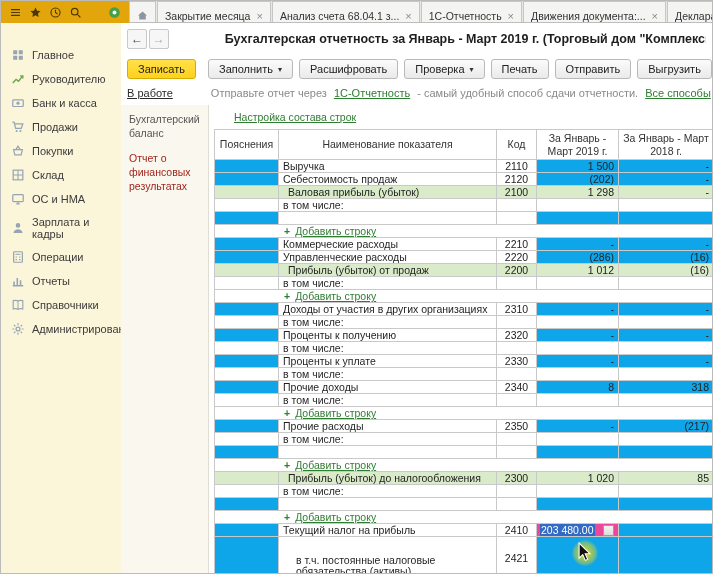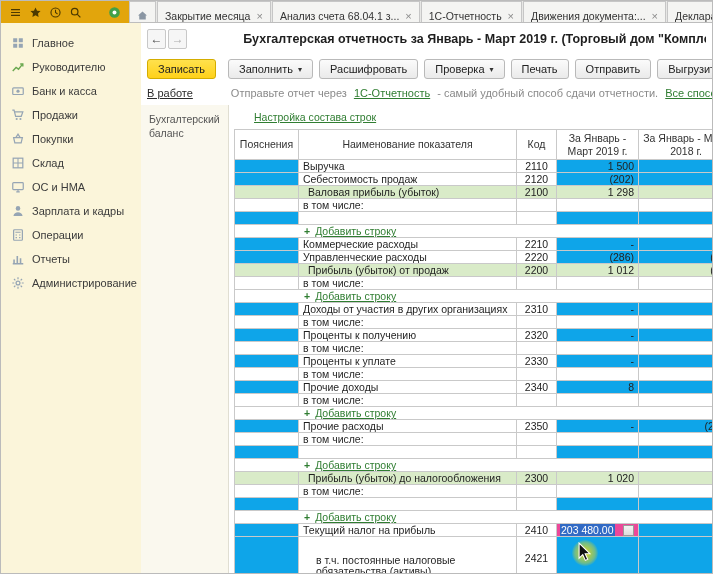--- a/index.html
+++ b/index.html
@@ -14,21 +14,21 @@
   .push-right { margin-left:auto; }
   .tabstrip { flex:1; min-width:0; background:#E7E7E5; border-bottom:1px solid #BDBDBD; display:flex; align-items:flex-end; overflow:hidden; }
   .tab { height:21px; background:#F4F4F2; border:1px solid #C6C6C6; border-bottom:none; margin-right:1px; padding:0 7px; font-size:10.5px; color:#333; display:flex; align-items:flex-end; gap:6px; white-space:nowrap; flex:none; }
   .tab.home { padding:0 6px; }
   .tab-close { color:#8a8a8a; font-size:11px; line-height:1; }
   .icon { display:inline-block; width:13px; height:13px; flex:none; }
   .icon svg { display:block; width:100%; height:100%; }
 
   
   .body { display:flex; height:552px; }
-  .sidebar { width:140px; flex:none; background:#FBF5DA; padding-top:8px; overflow:hidden; }
+  .sidebar { width:120px; flex:none; background:#FBF5DA; padding-top:20px; overflow:hidden; }
   .sidebar-item { display:flex; align-items:center; gap:7px; padding:5px 4px 5px 10px; font-size:11px; color:#3b3b3b; cursor:default; }
   .sidebar-item .icon { width:14px; height:14px; }
   .main { flex:1; min-width:0; background:#fff; display:flex; flex-direction:column; }
 
   
   .titlebar { display:flex; align-items:center; padding:5px 6px 4px; height:30px; }
   .nav-btn { width:22px; height:20px; border:1px solid #C8C8C8; background:#F6F6F6; border-radius:2px; font-size:12px; color:#444; display:flex; align-items:center; justify-content:center; }
   .nav-btn + .nav-btn { margin-left:2px; }
   .nav-btn.disabled { color:#ABABAB; }
   .page-title { font-size:12.5px; font-weight:bold; color:#1e1e1e; margin-left:56px; white-space:nowrap; overflow:hidden; }
@@ -230,20 +230,29 @@
           <span class="icon">
             <svg viewBox="0 0 16 16">
               <path d="M3.5 13V8.5M7.2 13V4.5M10.9 13V7M14 13.5H2" stroke="#96a5b4" stroke-width="1.8" fill="none"></path>
             </svg>
           </span>
           <span>Отчеты</span>
         </div>
         <div class="sidebar-item">
           <span class="icon">
             <svg viewBox="0 0 16 16">
+              <path d="M8 3.5C6.8 2.6 4.6 2.5 2.5 3v9.5c2.1-.5 4.3-.4 5.5.5 1.2-.9 3.4-1 5.5-.5V3c-2.1-.5-4.3-.4-5.5.5z" fill="none" stroke="#96a5b4" stroke-width="1.3"></path>
+              <path d="M8 3.5v10" stroke="#96a5b4" stroke-width="1.1"></path>
+            </svg>
+          </span>
+          <span>Справочники</span>
+        </div>
+        <div class="sidebar-item">
+          <span class="icon">
+            <svg viewBox="0 0 16 16">
               <circle cx="8" cy="8" r="2.2" fill="none" stroke="#96a5b4" stroke-width="1.4"></circle>
               <path d="M8 1.5v2.2M8 12.3v2.2M1.5 8h2.2M12.3 8h2.2M3.4 3.4l1.6 1.6M11 11l1.6 1.6M12.6 3.4L11 5M5 11l-1.6 1.6" stroke="#96a5b4" stroke-width="1.4"></path>
             </svg>
           </span>
           <span>Администрирование</span>
         </div>
       </nav>
 
     <main class="main">
 
@@ -286,20 +295,21 @@
           <span>Отправьте отчет через</span>
           <span class="green-link">1С-Отчетность</span>
           <span>- самый удобный способ сдачи отчетности.</span>
           <span class="green-link">Все способы</span>
         </span>
       </div>
 
       <div class="content">
         <div class="sections">
             <div class="section-item">Бухгалтерский баланс</div>
+            <div class="section-item active">Отчет о финансовых результатах</div>
           </div>
         <div class="report">
           <a class="green-link settings-link">Настройка состава строк</a>
           <table>
             <colgroup>
               <col style="width:64px">
                 <col style="width:218px">
                 <col style="width:40px">
                 <col style="width:82px">
                 <col style="width:95px">

